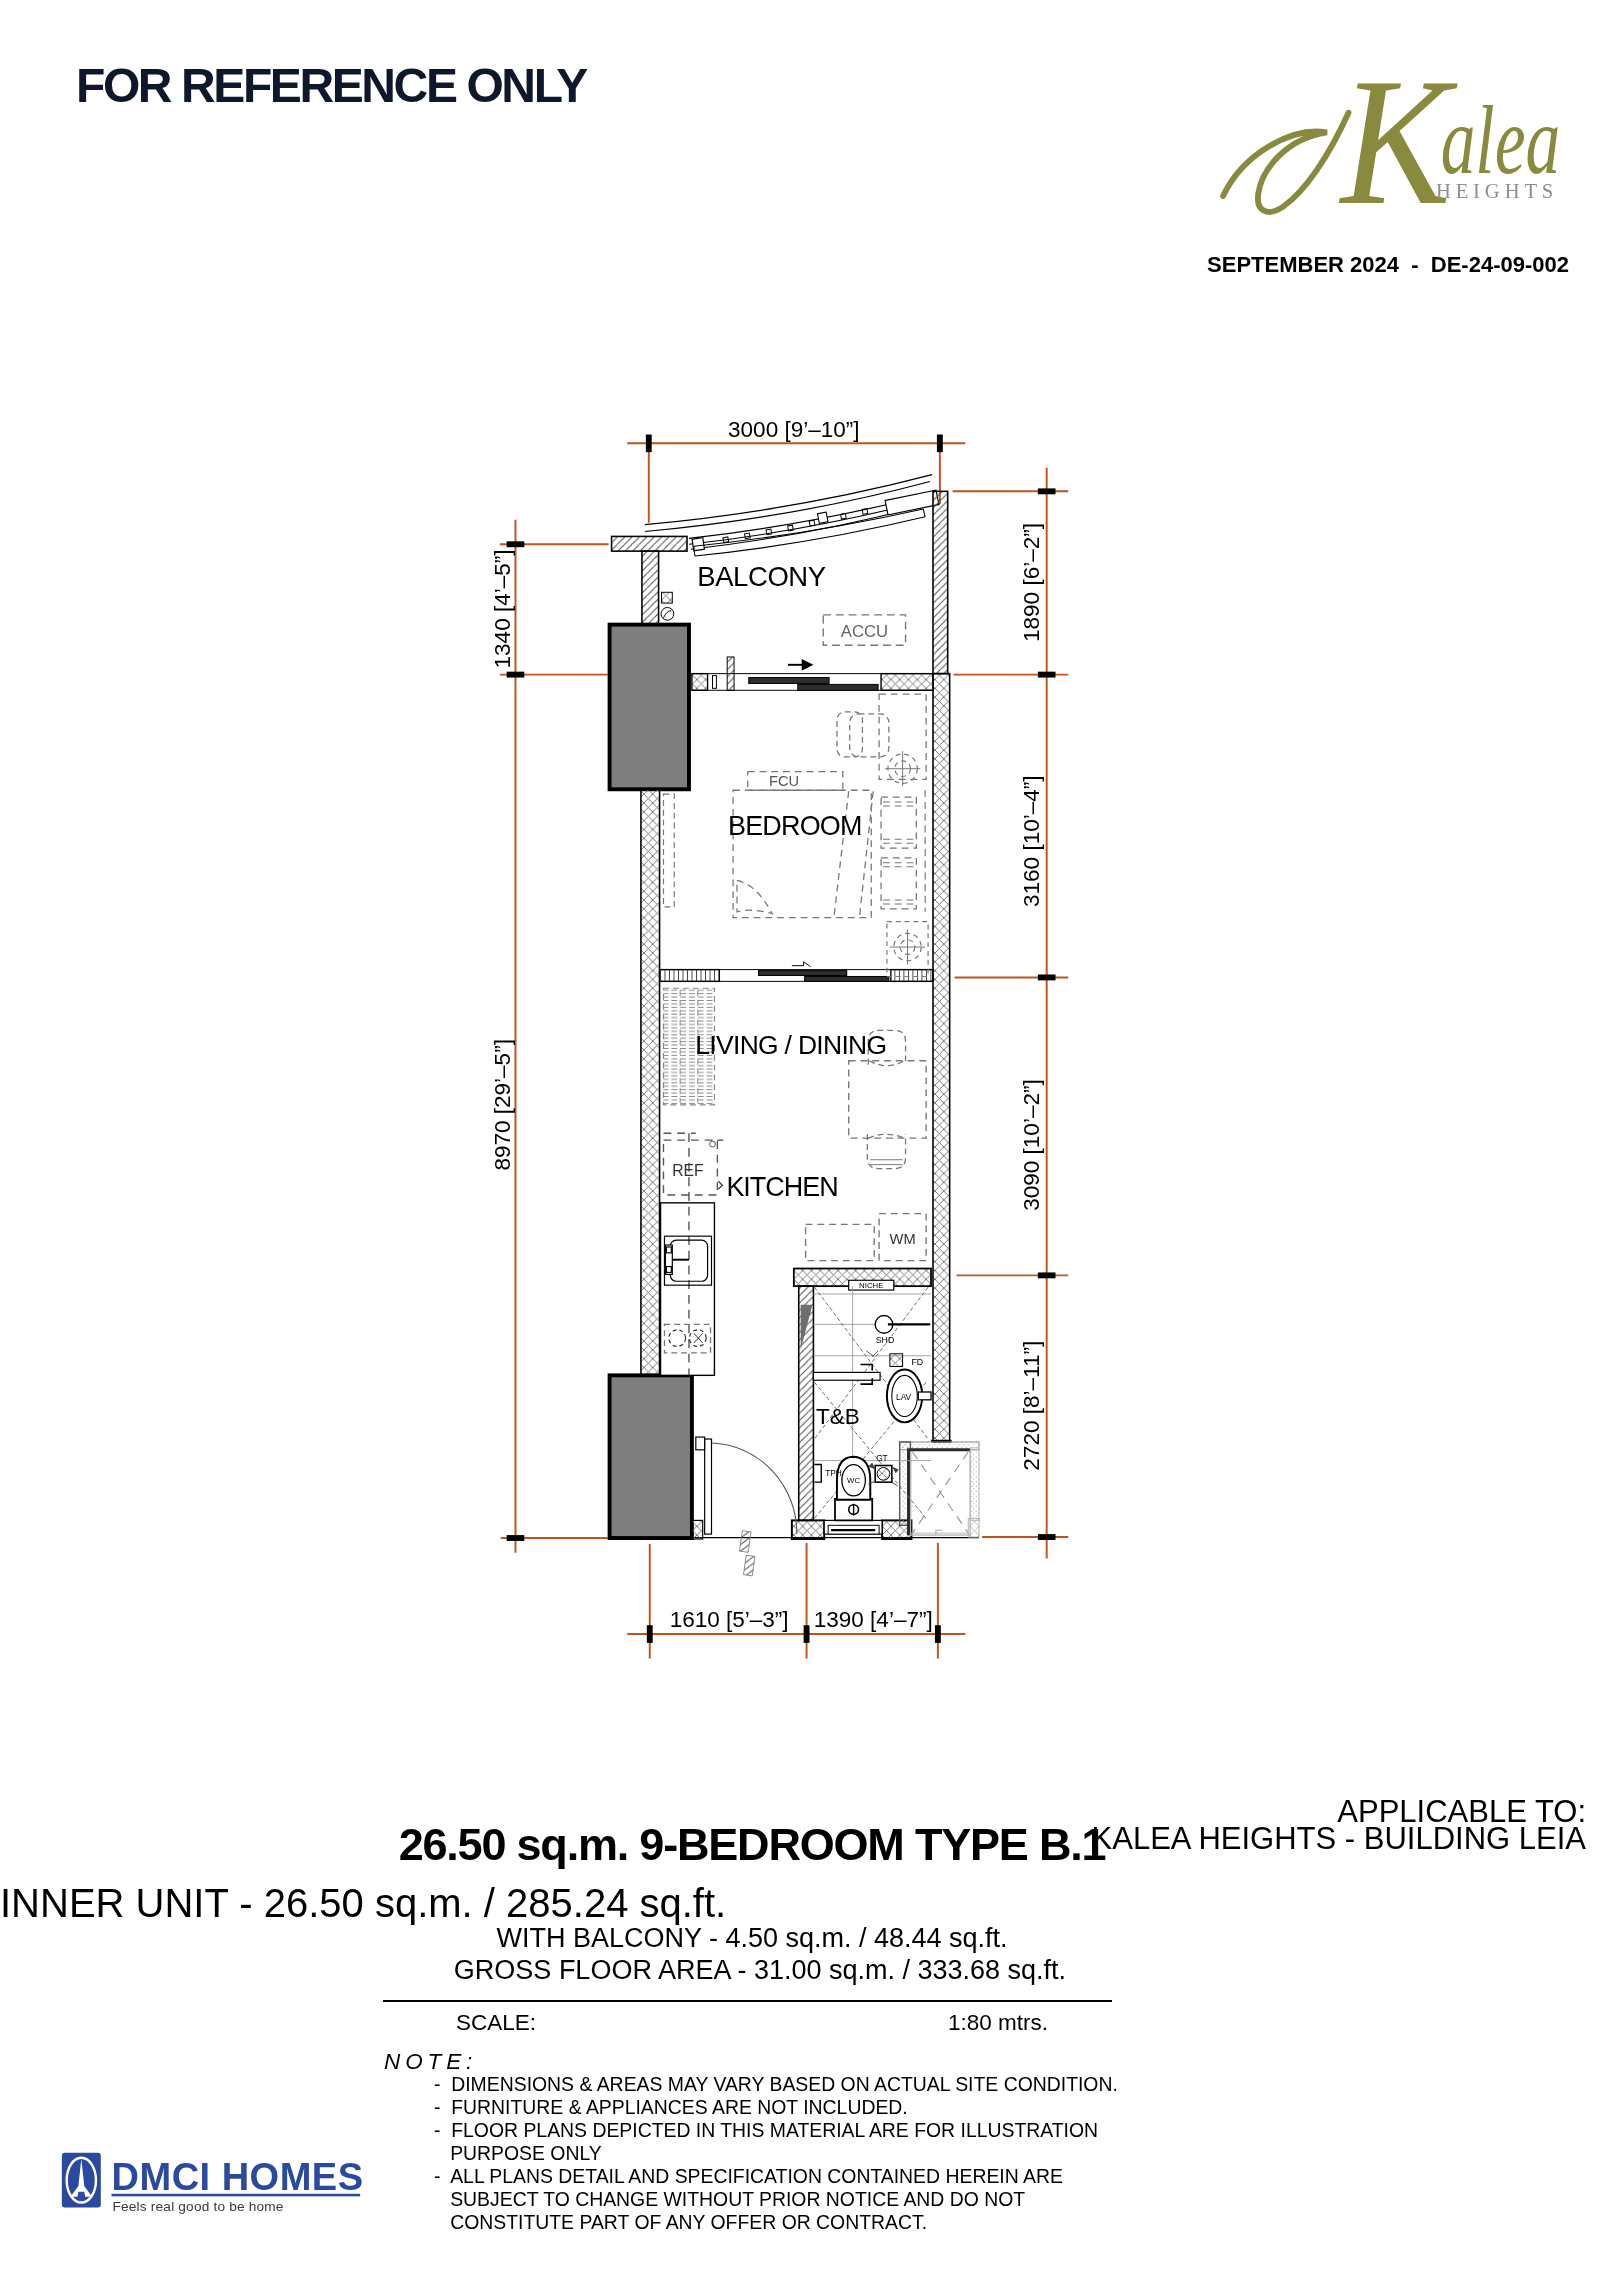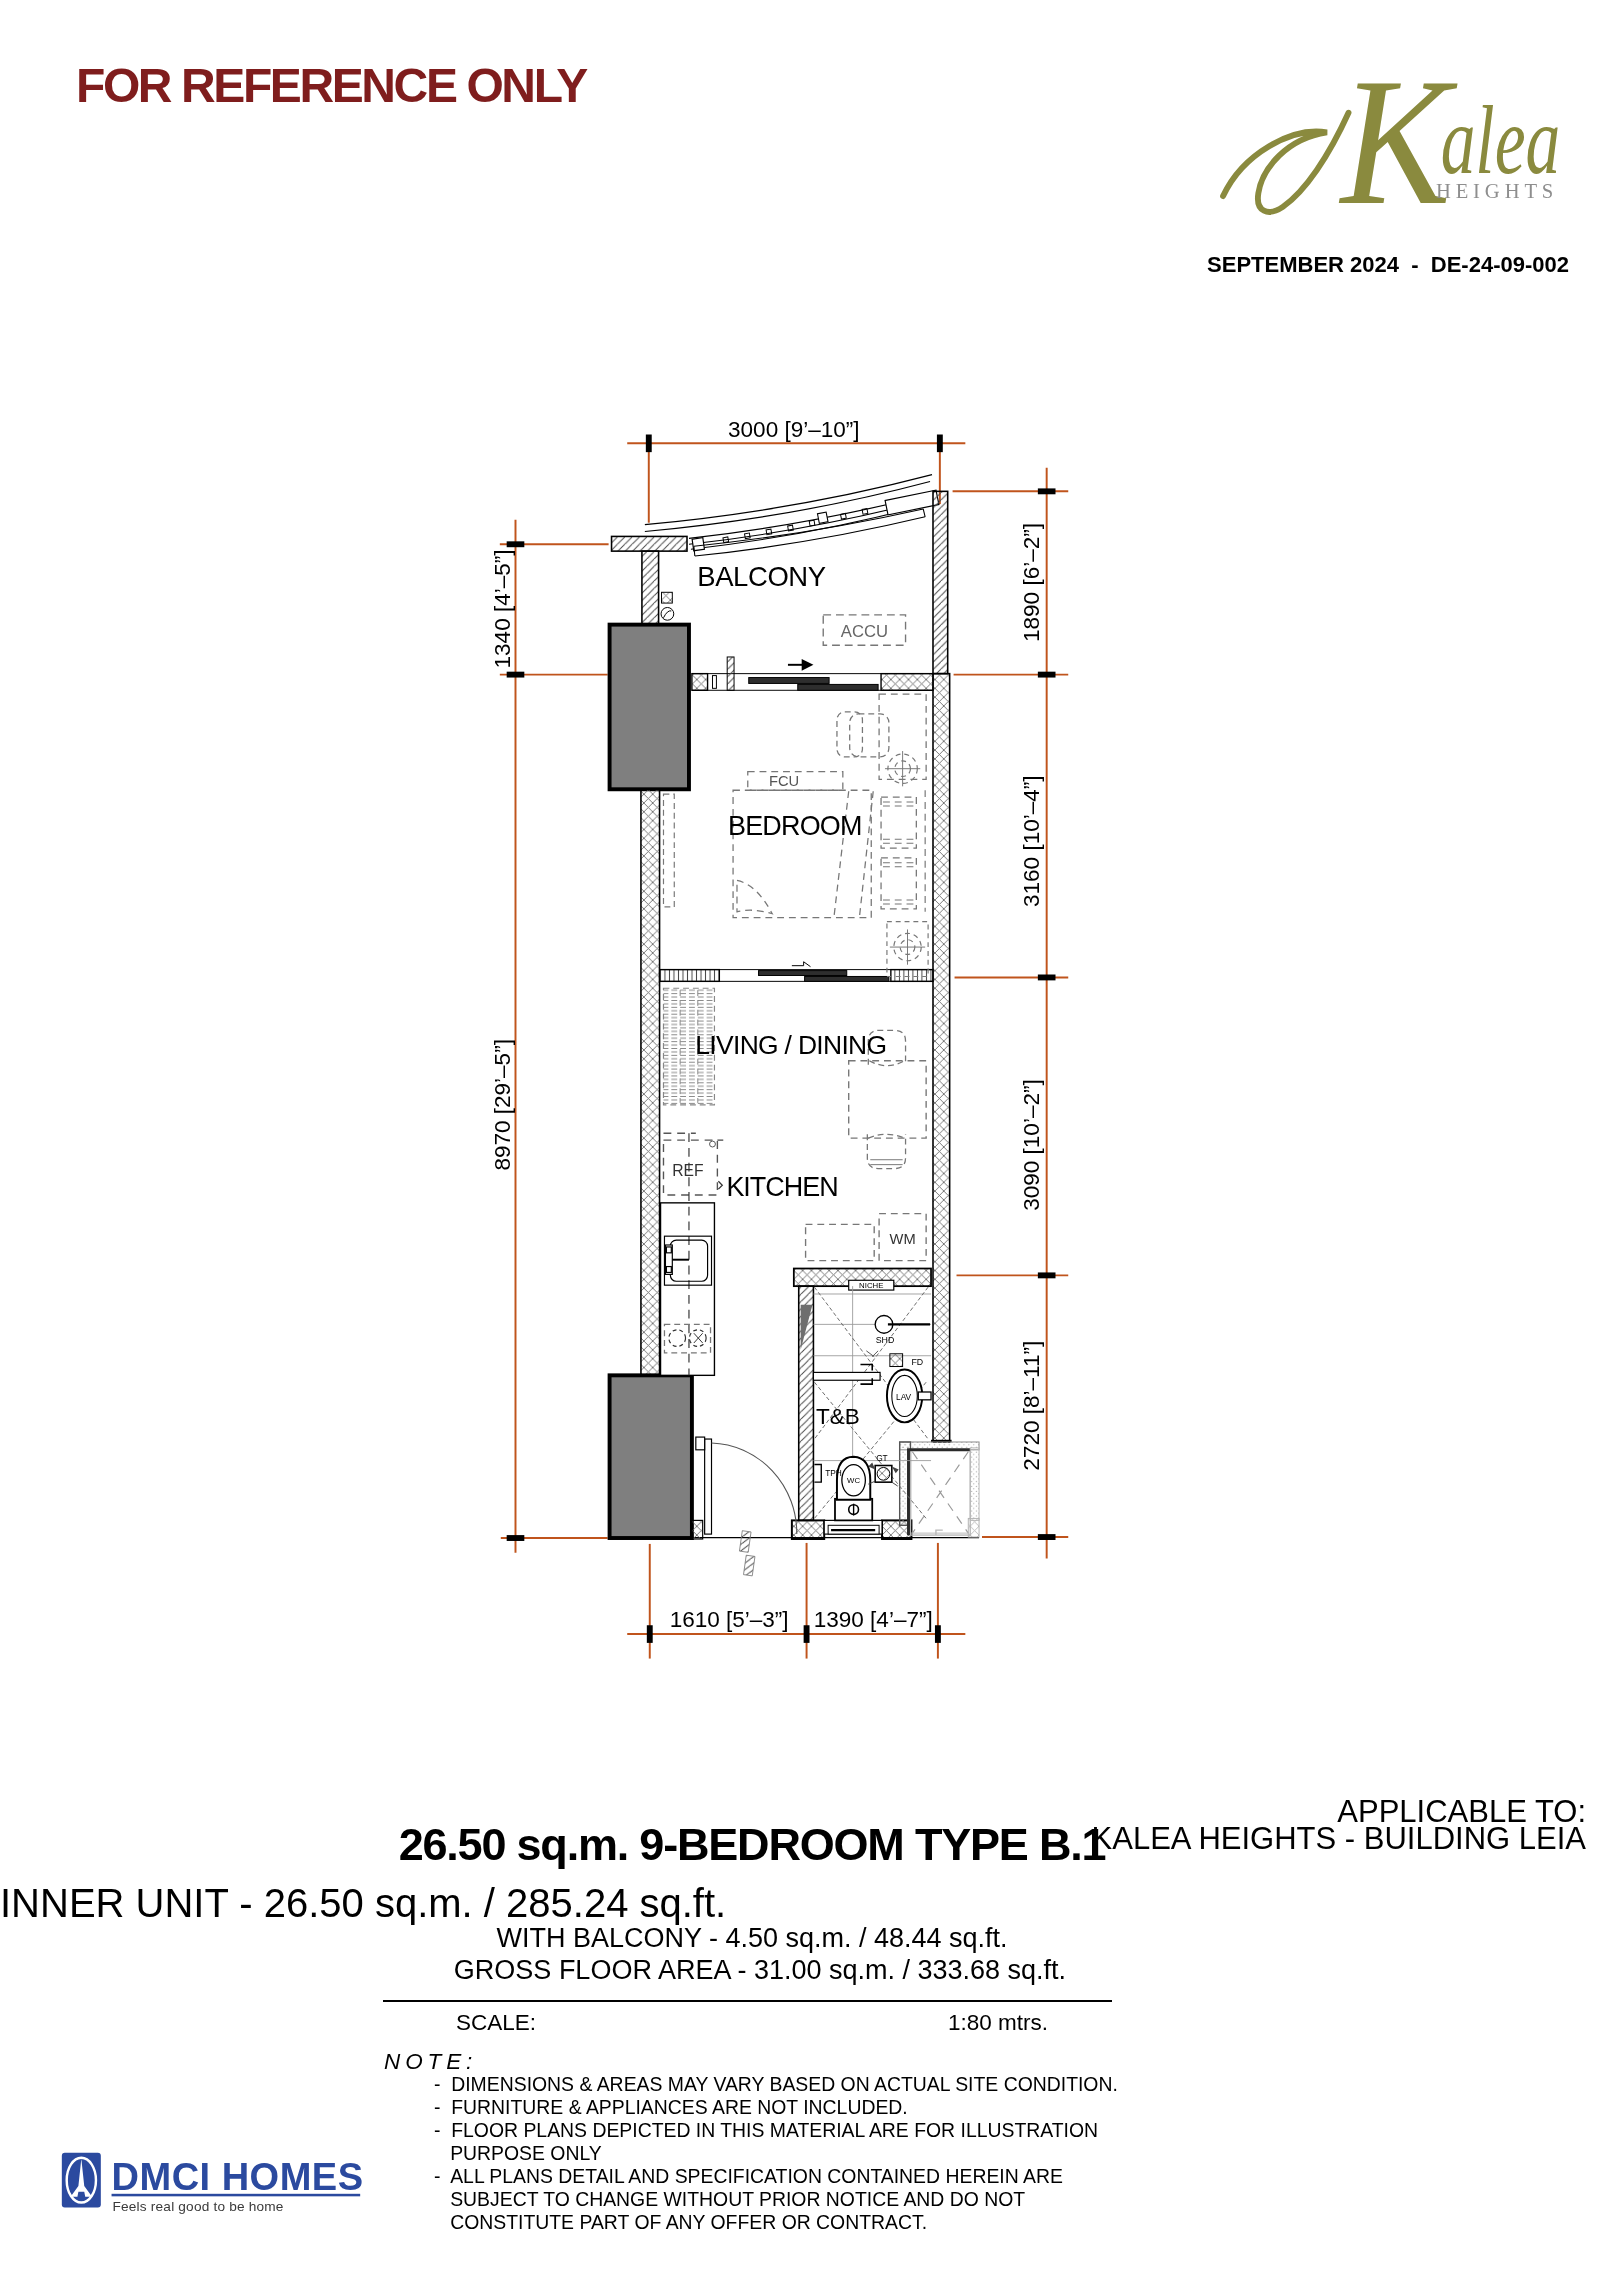--- a/index.html
+++ b/index.html
@@ -2,21 +2,21 @@
 <html><head>
 <meta charset="utf-8">
 <style>
   html,body{margin:0;padding:0;background:#ffffff;}
   body{width:1620px;height:2293px;position:relative;font-family:"Liberation Sans",sans-serif;overflow:hidden;}
   .abs{position:absolute;}
 </style>
 </head>
 <body>
 
-<div class="abs" style="left:76px;top:58px;font-size:48px;font-weight:bold;color:#7f1d1d;letter-spacing:-2.4px;">FOR REFERENCE ONLY</div>
+<div class="abs" style="left:76px;top:58px;font-size:48px;font-weight:bold;color:#0f172a;letter-spacing:-2.4px;">FOR REFERENCE ONLY</div>
 
 <svg class="abs" style="left:1176px;top:54px;" width="444" height="196" viewBox="0 0 453 200">
   <path d="M 48,145 C 68,102 118,74 154,80 C 114,86 88,116 84,142 C 81,161 94,166 109,156 C 132,140 156,104 176,60" fill="none" stroke="#8a8a3e" stroke-width="6" stroke-linecap="round"></path>
   <text x="168" y="152" font-family="Liberation Serif" font-style="italic" font-size="186" textLength="112" lengthAdjust="spacingAndGlyphs" fill="#8a8a3e">K</text>
   <text x="270" y="121" font-family="Liberation Serif" font-style="italic" font-size="100" textLength="122" lengthAdjust="spacingAndGlyphs" fill="#8a8a3e">alea</text>
   <text x="390" y="147" font-family="Liberation Serif" font-size="21" letter-spacing="5" fill="#8e8e8e" text-anchor="end">HEIGHTS</text>
 </svg>
 
 <div class="abs" style="left:980px;top:244px;width:589px;text-align:right;font-size:22px;font-weight:bold;color:#000;margin-top:8px;">SEPTEMBER 2024&nbsp;&nbsp;-&nbsp;&nbsp;DE-24-09-002</div>
 

